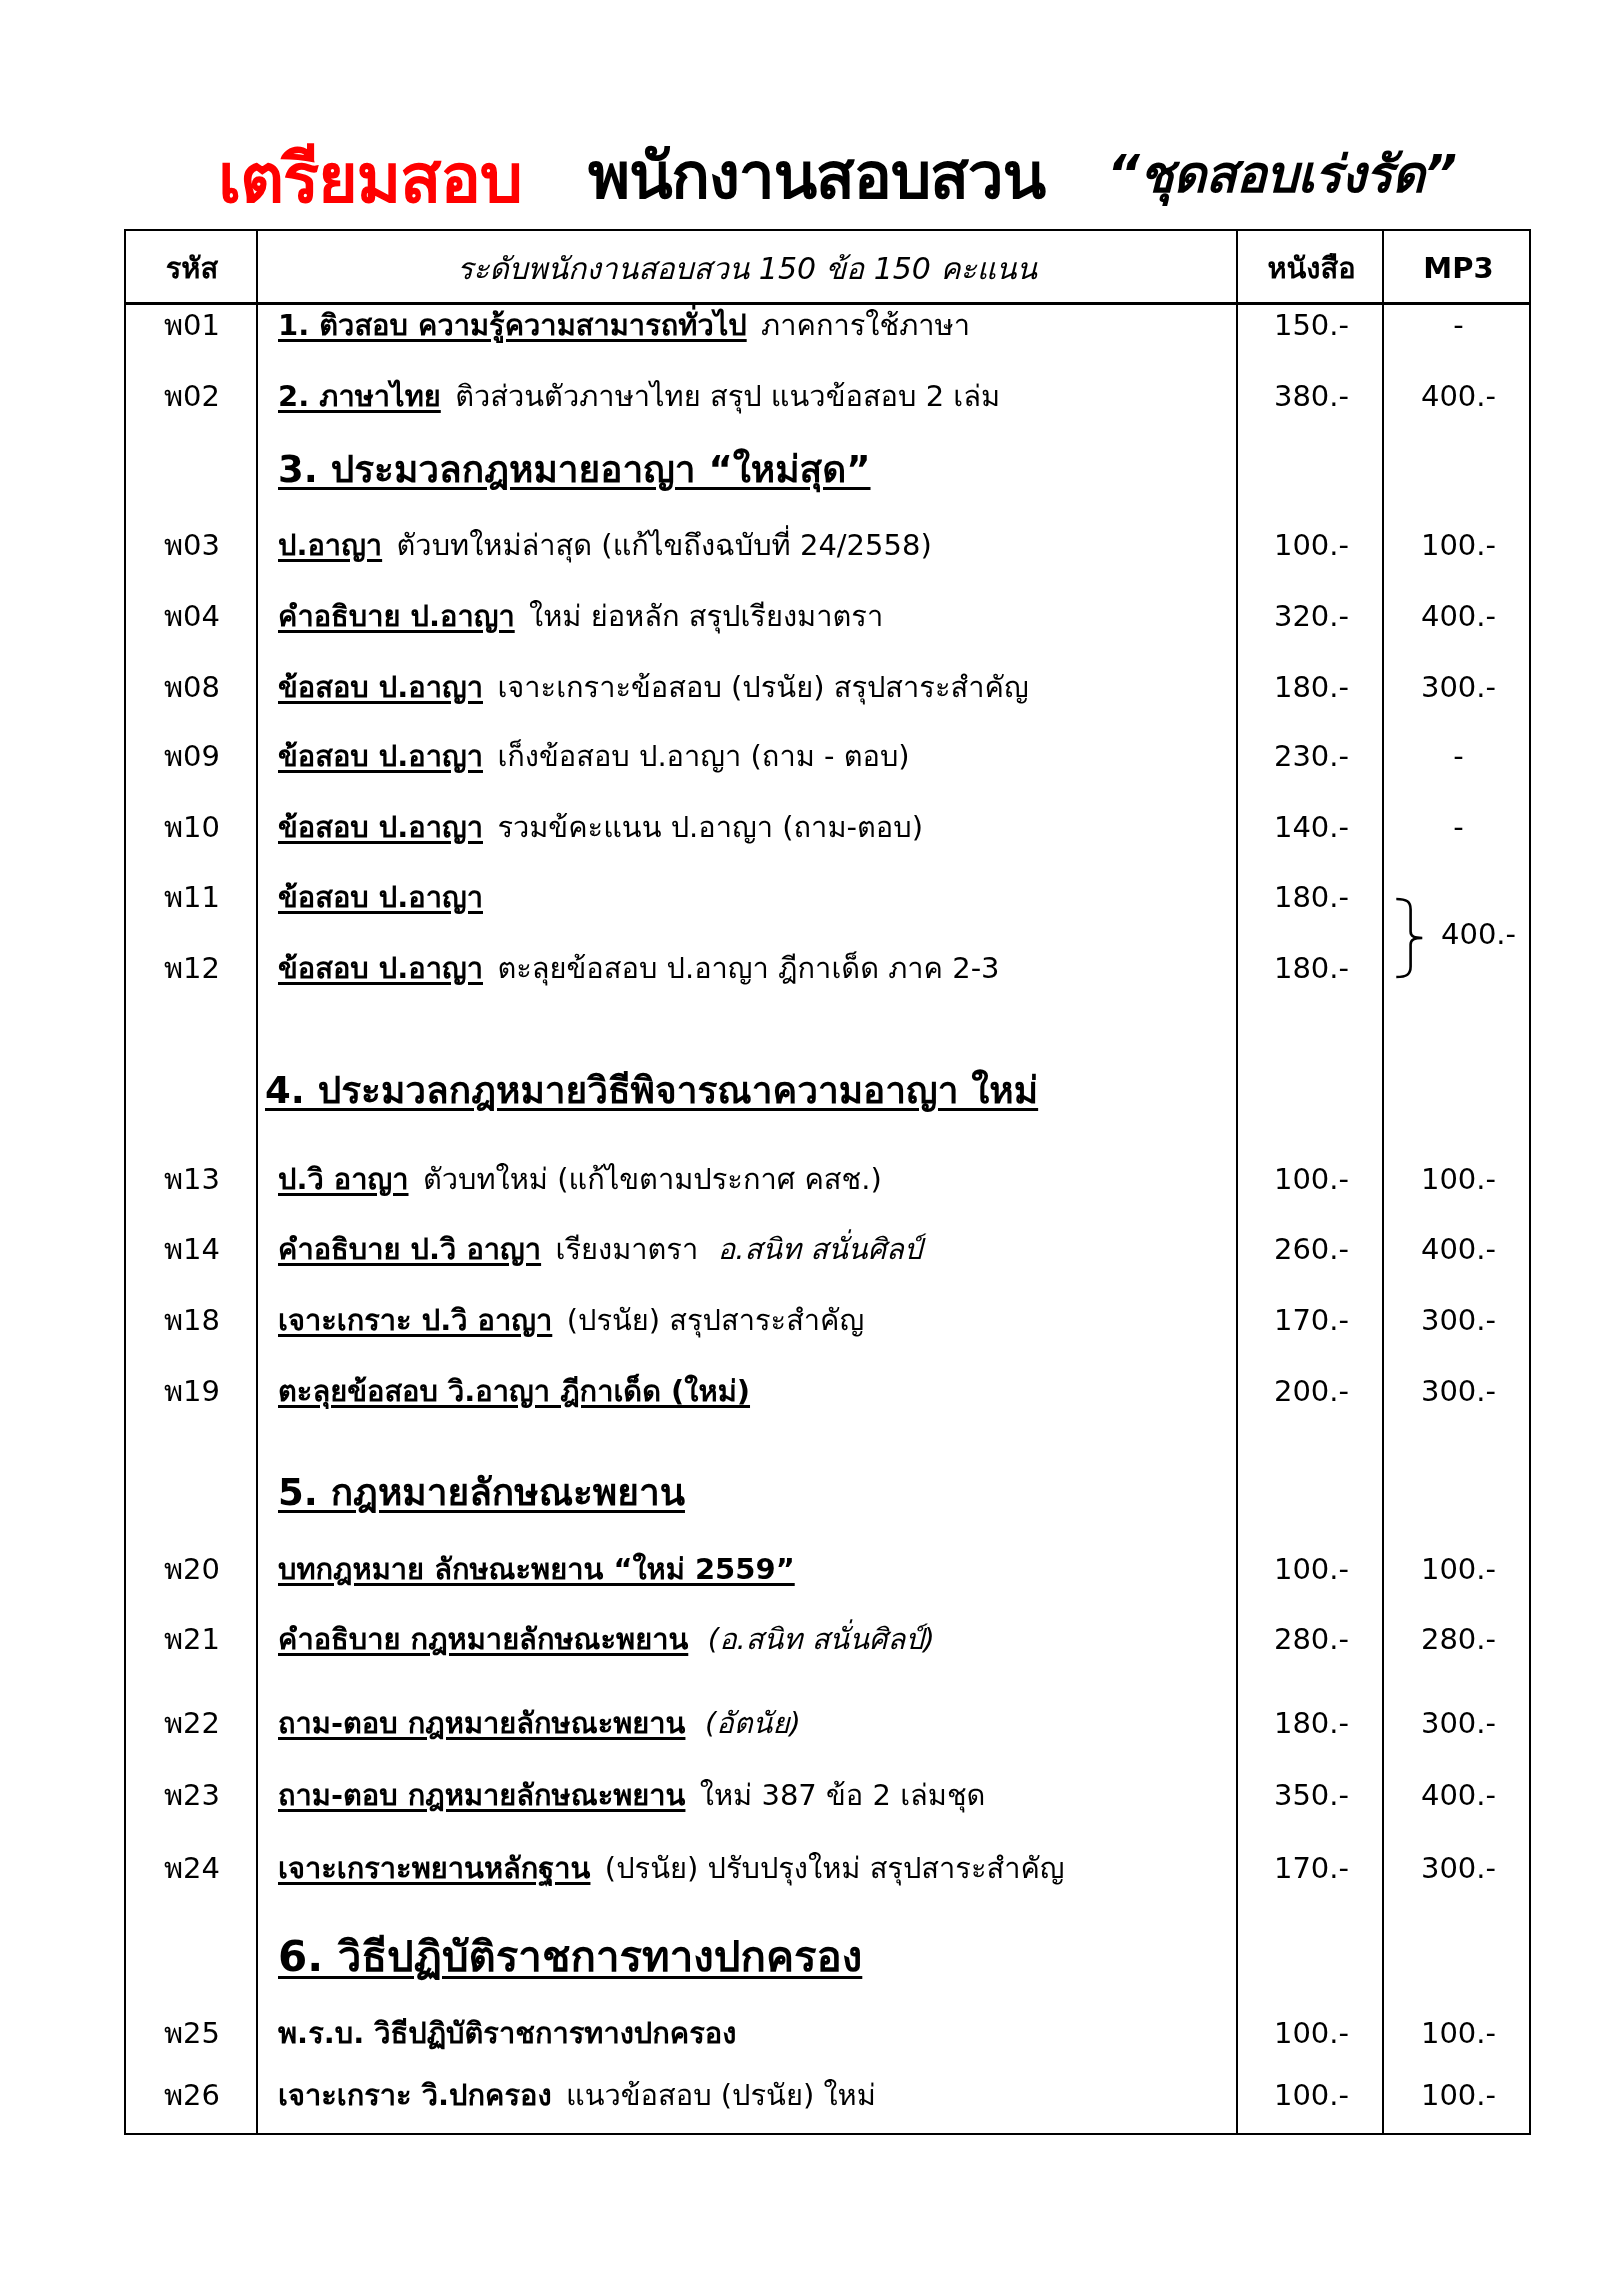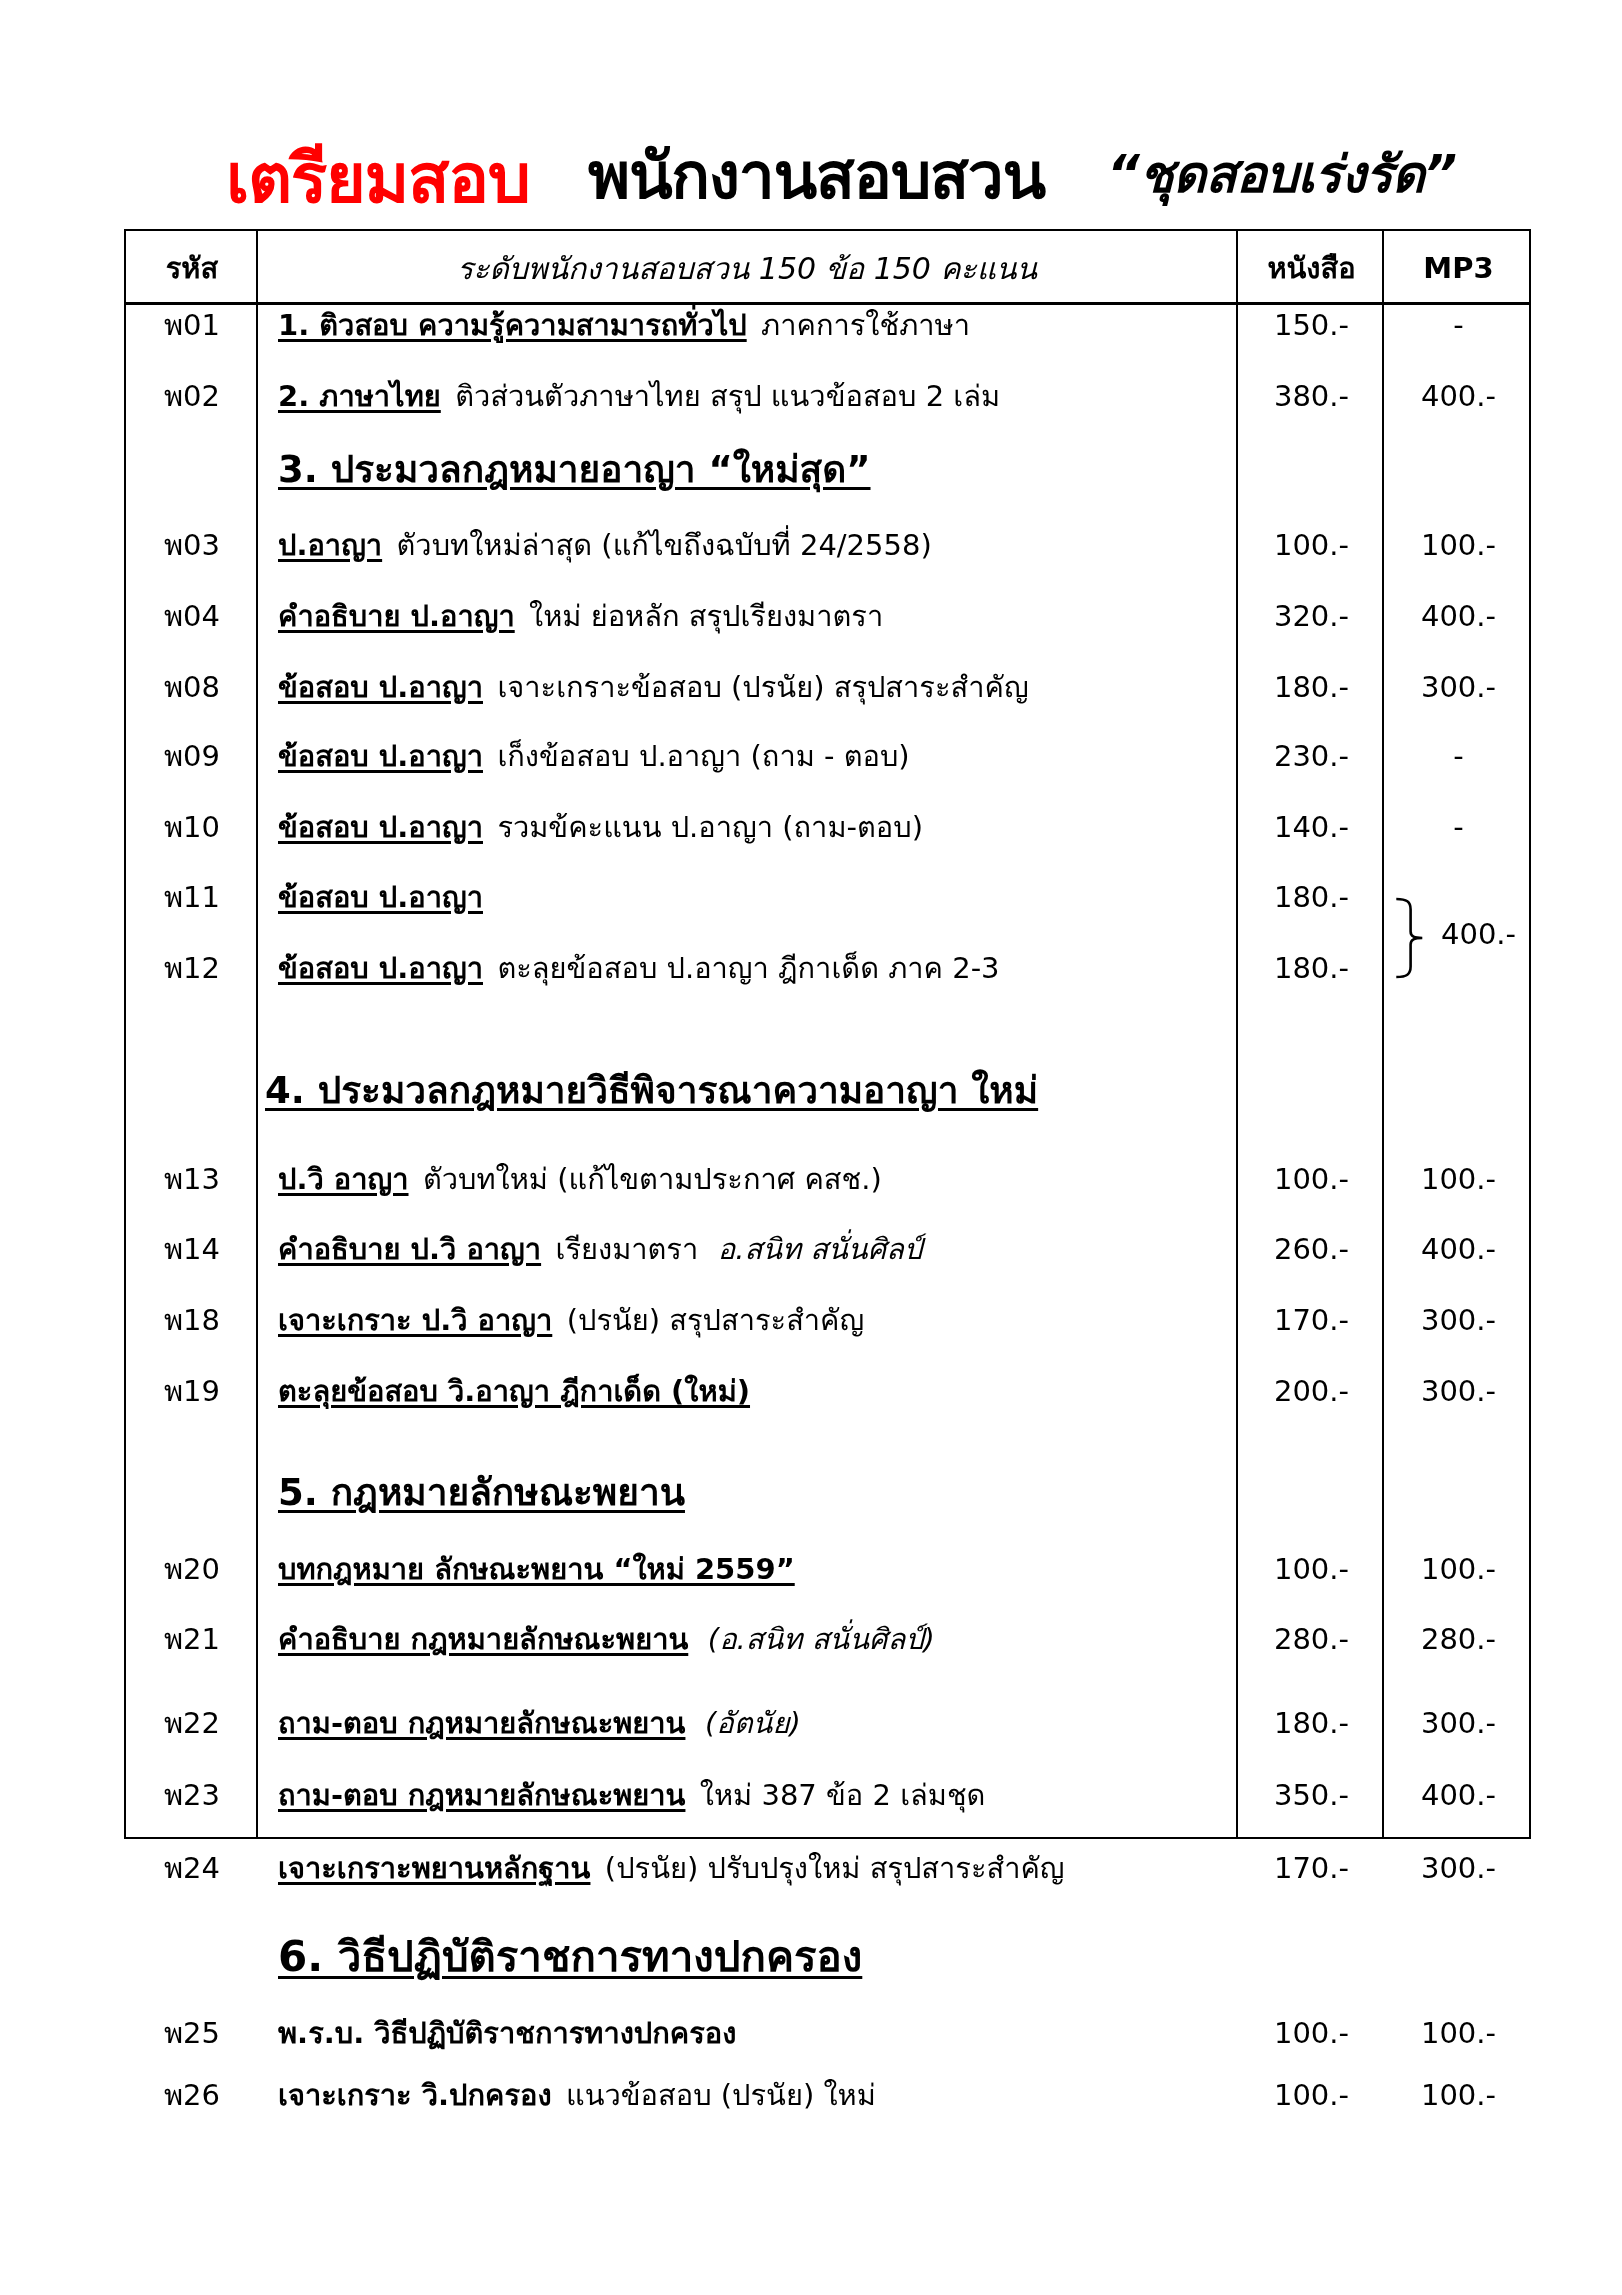--- a/index.html
+++ b/index.html
@@ -1,23 +1,23 @@
 <!DOCTYPE html>
 <html style="font-size:10.5px"><head>
 <meta charset="utf-8">
 <style>
   html, body { margin:0; padding:0; background:#ffffff; }
   body { width:1623px; height:2295px; position:relative; overflow:hidden;
          font-family:"DejaVu Sans","Liberation Sans",sans-serif; color:#000; }
   .title { position:absolute; left:218px; top:124px; height:85px; white-space:nowrap; }
-  .title .t-red { position:absolute; left:8px; top:0; font-size:68px; font-weight:bold; color:#ff0000; letter-spacing:-1.3px;text-align:center; }
+  .title .t-red { position:absolute; left:0; top:0; font-size:68px; font-weight:bold; color:#ff0000; letter-spacing:-1.3px;text-align:center; }
   .title .t-black { position:absolute; left:370px; top:0; font-size:64px; font-weight:bold; letter-spacing:-1.3px; }
   .title .t-quote { position:absolute; left:889px; top:9.2px; font-size:51px; font-weight:bold; font-style:italic; letter-spacing:-0.7px; }
 
-  .table { position:absolute; left:124px; top:229px; width:1407px; height:1610px;
+  .table { position:absolute; left:124px; top:229px; width:1407px; height:1906px;
            border:2.6px solid #000; box-sizing:border-box; }
   .vline { position:absolute; top:0; bottom:0; width:2px; background:#000; }
   .hline { position:absolute; left:0; right:0; height:2.6px; background:#000; }
 
   .hdr { position:absolute; top:0; height:74px; display:flex; align-items:center; justify-content:center;
          font-size:29px; font-weight:bold; white-space:nowrap; }
   .hdr.italic { font-style:italic; font-weight:normal; font-size:30px; }
 
   .row { position:absolute; left:0; right:0; height:65px; }
   .cell { position:absolute; top:0; height:100%; display:flex; align-items:center; white-space:nowrap; font-size:29px; }

